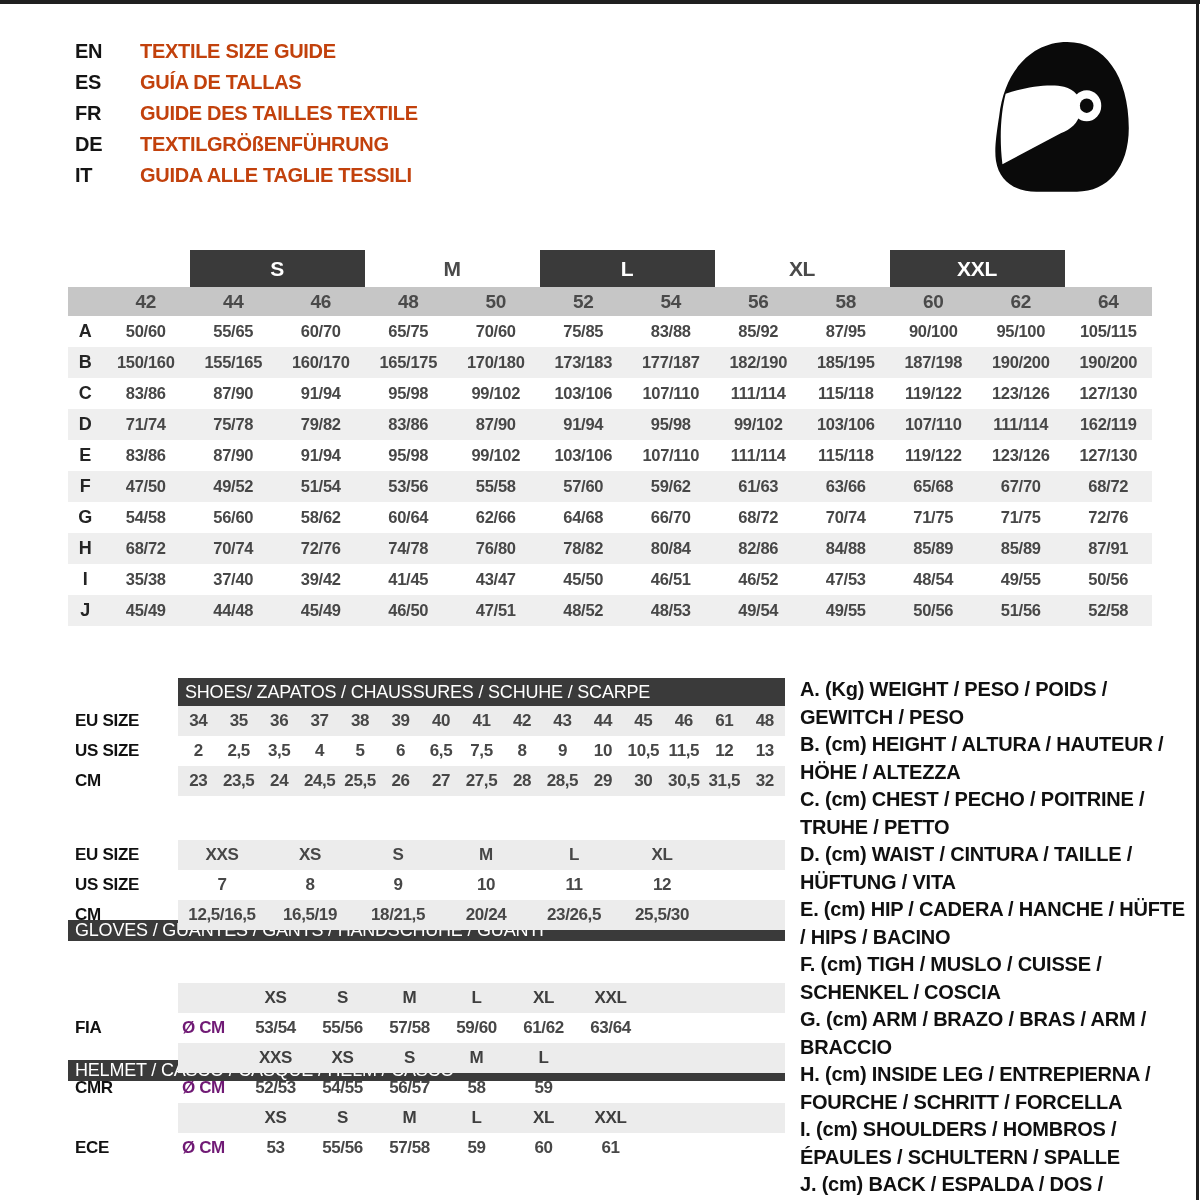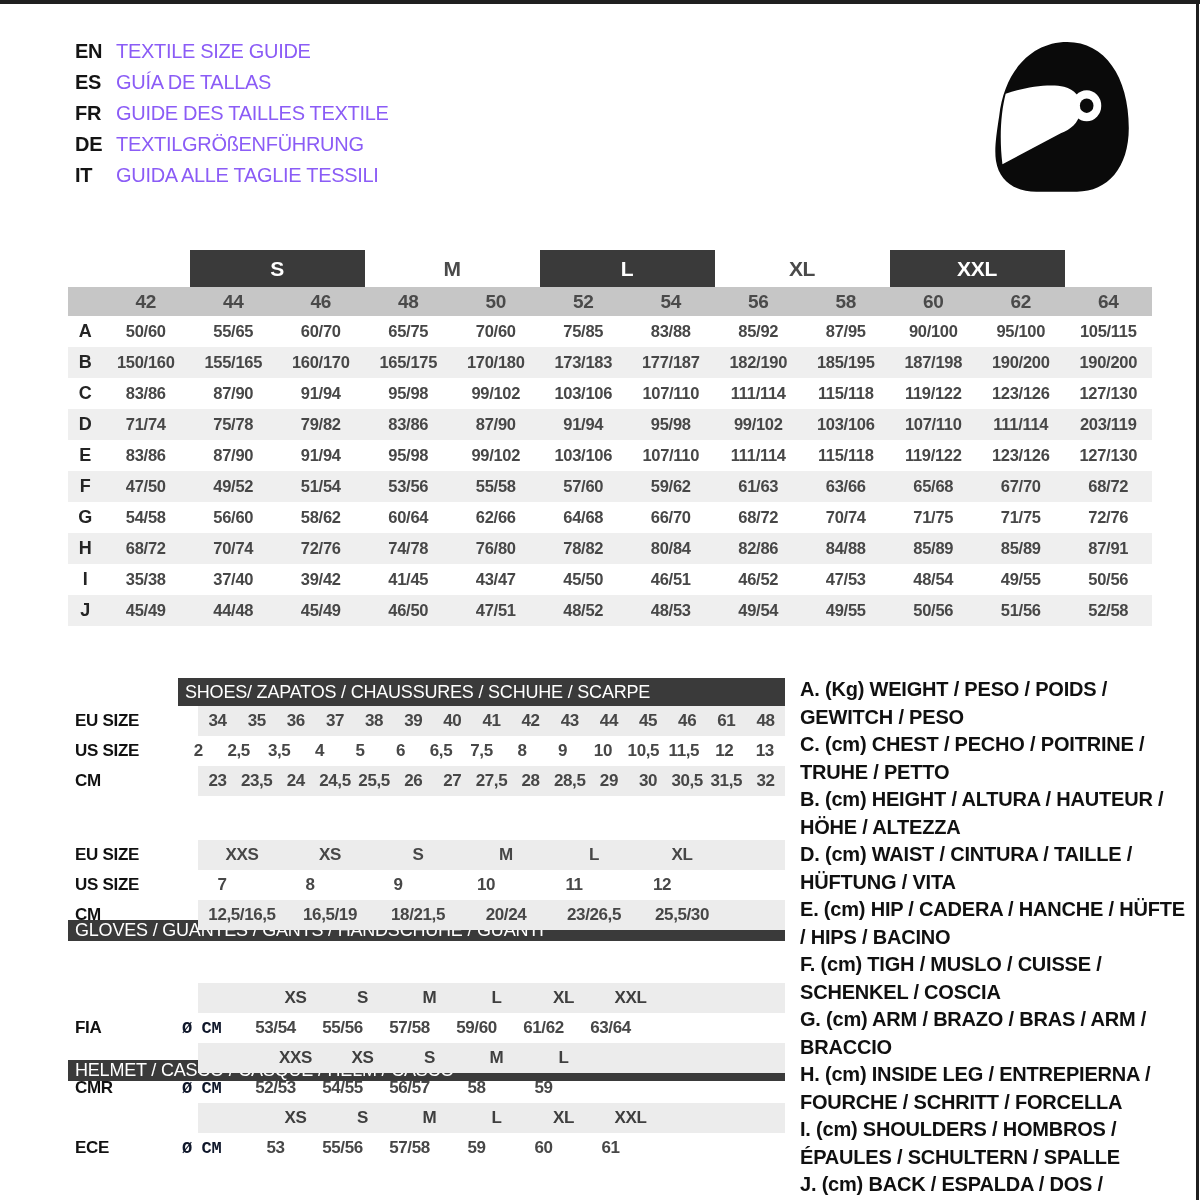--- a/index.html
+++ b/index.html
@@ -11,23 +11,23 @@
     -webkit-font-smoothing: antialiased;
   }
   .abs { position: absolute; }
 
   
   #border-top { top: 0; left: 0; width: 1200px; height: 4px; background: #1f1f1f; }
   #border-right { top: 0; right: 1px; width: 3px; height: 1200px; background: #1f1f1f; }
 
   
   #langs { top: 36px; left: 75px; letter-spacing: -0.3px; }
-  .lang-row { display: flex; height: 31px; align-items: center; }
+  .lang-row { display: flex; height: 31px; align-items: center; gap: 24px; }
   .lang-code { width: 41px; font-weight: 700; font-size: 20px; color: #141414; }
-  .lang-title { font-weight: 400; font-size: 20px; color: #8b5cf6; }
+  .lang-title { font-weight: 700; font-size: 20px; color: #c2410c; }
 
   
   #helmet-icon { top: 30px; left: 983px; width: 162px; height: 172px; }
 
   
   #size-table { top: 250px; left: 68px; width: 1084px; }
   .st-row { display: grid; grid-template-columns: 34px repeat(12, 1fr); }
   .st-groups { height: 37px; }
   .st-group { display: flex; align-items: center; justify-content: center;
               font-weight: 700; font-size: 21px; color: #4a4a4a; letter-spacing: -0.3px; }
@@ -44,34 +44,34 @@
   
   .sub-table { left: 68px; width: 717px; }
   .bar-row { display: flex; height: 28px; }
   .label-col { width: 110px; flex: 0 0 110px; display: flex; align-items: center;
                padding-left: 7px; font-weight: 700; font-size: 17px; color: #111111;
                letter-spacing: -0.3px; }
   .bar { flex: 1; background: #3a3a3a; color: #ffffff; display: flex; align-items: center;
          padding-left: 7px; font-weight: 400; font-size: 18px; letter-spacing: -0.2px; }
   .data-row { display: flex; height: 30px; }
   .vals { flex: 1; display: grid; }
-  .vals.shaded { background: #ececec; margin-left: 20px; }
+  .vals.shaded { background: #ececec; }
   .val { display: flex; align-items: center; justify-content: center;
          font-weight: 700; font-size: 17px; color: #474747; letter-spacing: -0.4px; }
   #shoes-table { top: 678px; }
   #shoes-table .vals { grid-template-columns: repeat(15, 1fr); }
   #gloves-table { top: 810px; }
   #gloves-table .vals { grid-template-columns: repeat(6, 88px) 1fr; }
   #gloves-table .bar-row, #helmet-table .bar-row { height: 30px; flex-direction: column; }
 
   
   #helmet-table { top: 950px; }
   #helmet-table .vals { grid-template-columns: 64px repeat(6, 67px) 1fr; }
   .size-head { font-size: 17px; color: #3f3f3f; }
-  .unit { justify-content: flex-start; padding-left: 4px; color: #0f172a; font-family: Liberation Mono, monospace; }
+  .unit { justify-content: flex-start; padding-left: 4px; color: #701a75; }
   .gap { height: 3px; }
 
   
   #legend { top: 676px; left: 800px; width: 388px; }
   .legend-item { font-weight: 700; font-size: 20px; color: #101010;
                  line-height: 27.5px; letter-spacing: -0.2px; }
 </style>
 </head>
 <body>
 
@@ -185,21 +185,21 @@
       <div class="cell st-val">75/78</div>
       <div class="cell st-val">79/82</div>
       <div class="cell st-val">83/86</div>
       <div class="cell st-val">87/90</div>
       <div class="cell st-val">91/94</div>
       <div class="cell st-val">95/98</div>
       <div class="cell st-val">99/102</div>
       <div class="cell st-val">103/106</div>
       <div class="cell st-val">107/110</div>
       <div class="cell st-val">111/114</div>
-      <div class="cell st-val">203/119</div>
+      <div class="cell st-val">162/119</div>
     </div>
     <div class="st-row st-data">
       <div class="cell st-letter">E</div>
       <div class="cell st-val">83/86</div>
       <div class="cell st-val">87/90</div>
       <div class="cell st-val">91/94</div>
       <div class="cell st-val">95/98</div>
       <div class="cell st-val">99/102</div>
       <div class="cell st-val">103/106</div>
       <div class="cell st-val">107/110</div>
@@ -464,22 +464,22 @@
         <div class="val">57/58</div>
         <div class="val">59</div>
         <div class="val">60</div>
         <div class="val">61</div>
       </div>
     </div>
   </div>
 
 <div id="legend" class="abs">
     <div class="legend-item">A. (Kg) WEIGHT / PESO / POIDS / GEWITCH / PESO</div>
+    <div class="legend-item">B. (cm) HEIGHT / ALTURA / HAUTEUR / HÖHE / ALTEZZA</div>
     <div class="legend-item">C. (cm) CHEST / PECHO / POITRINE / TRUHE / PETTO</div>
-    <div class="legend-item">B. (cm) HEIGHT / ALTURA / HAUTEUR / HÖHE / ALTEZZA</div>
     <div class="legend-item">D. (cm) WAIST / CINTURA / TAILLE / HÜFTUNG / VITA</div>
     <div class="legend-item">E. (cm) HIP / CADERA / HANCHE / HÜFTE / HIPS / BACINO</div>
     <div class="legend-item">F. (cm) TIGH / MUSLO / CUISSE / SCHENKEL / COSCIA</div>
     <div class="legend-item">G. (cm) ARM / BRAZO / BRAS / ARM / BRACCIO</div>
     <div class="legend-item">H. (cm) INSIDE LEG / ENTREPIERNA / FOURCHE / SCHRITT / FORCELLA</div>
     <div class="legend-item">I. (cm) SHOULDERS / HOMBROS / ÉPAULES / SCHULTERN / SPALLE</div>
     <div class="legend-item">J. (cm) BACK / ESPALDA / DOS / ZURÜCK / INDIETRO</div>
   </div>
 
 </body></html>

